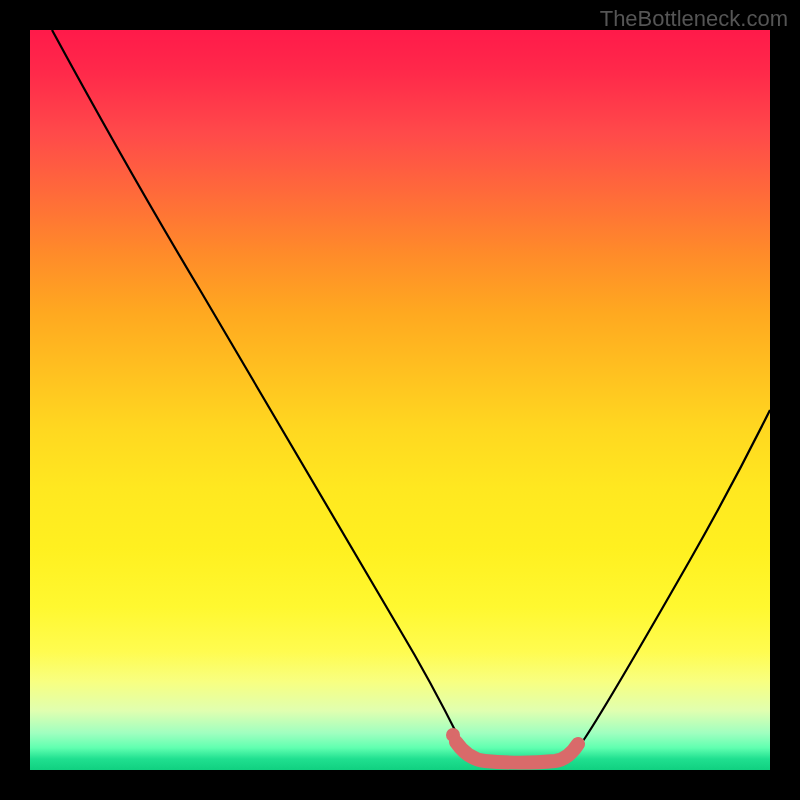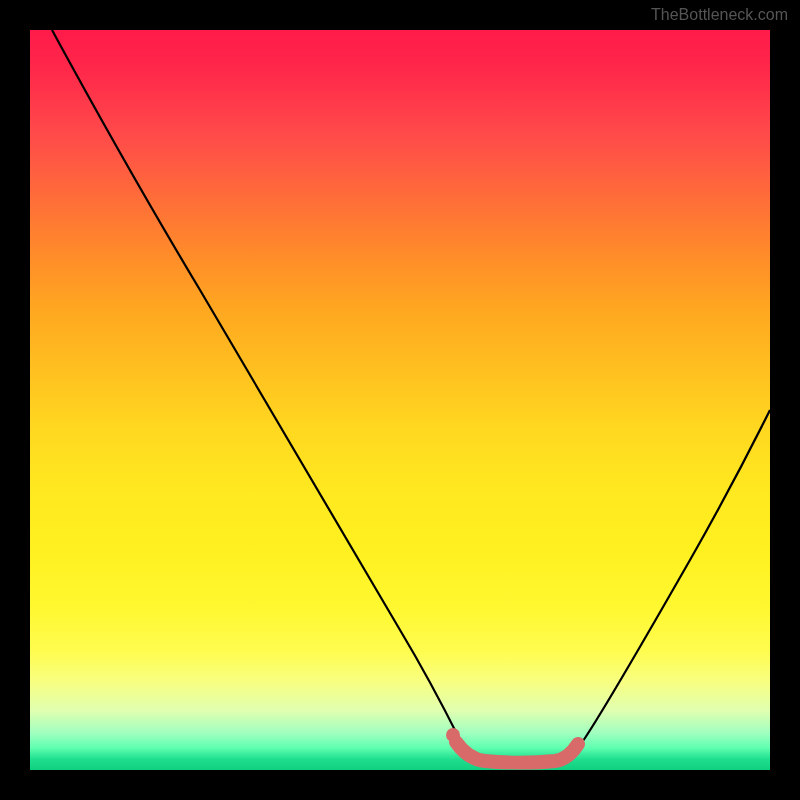--- a/index.html
+++ b/index.html
@@ -8,21 +8,21 @@
     height: 800px;
     background: #000;
     position: relative;
     font-family: Arial, sans-serif;
   }
   .watermark {
     position: absolute;
     top: 6px;
     right: 12px;
     color: #555;
-    font-size: 16px;
+    font-size: 22px;
     font-weight: 500;
     z-index: 10;
   }
   .plot-area {
     position: absolute;
     left: 30px;
     top: 30px;
     width: 740px;
     height: 740px;
     overflow: hidden;

